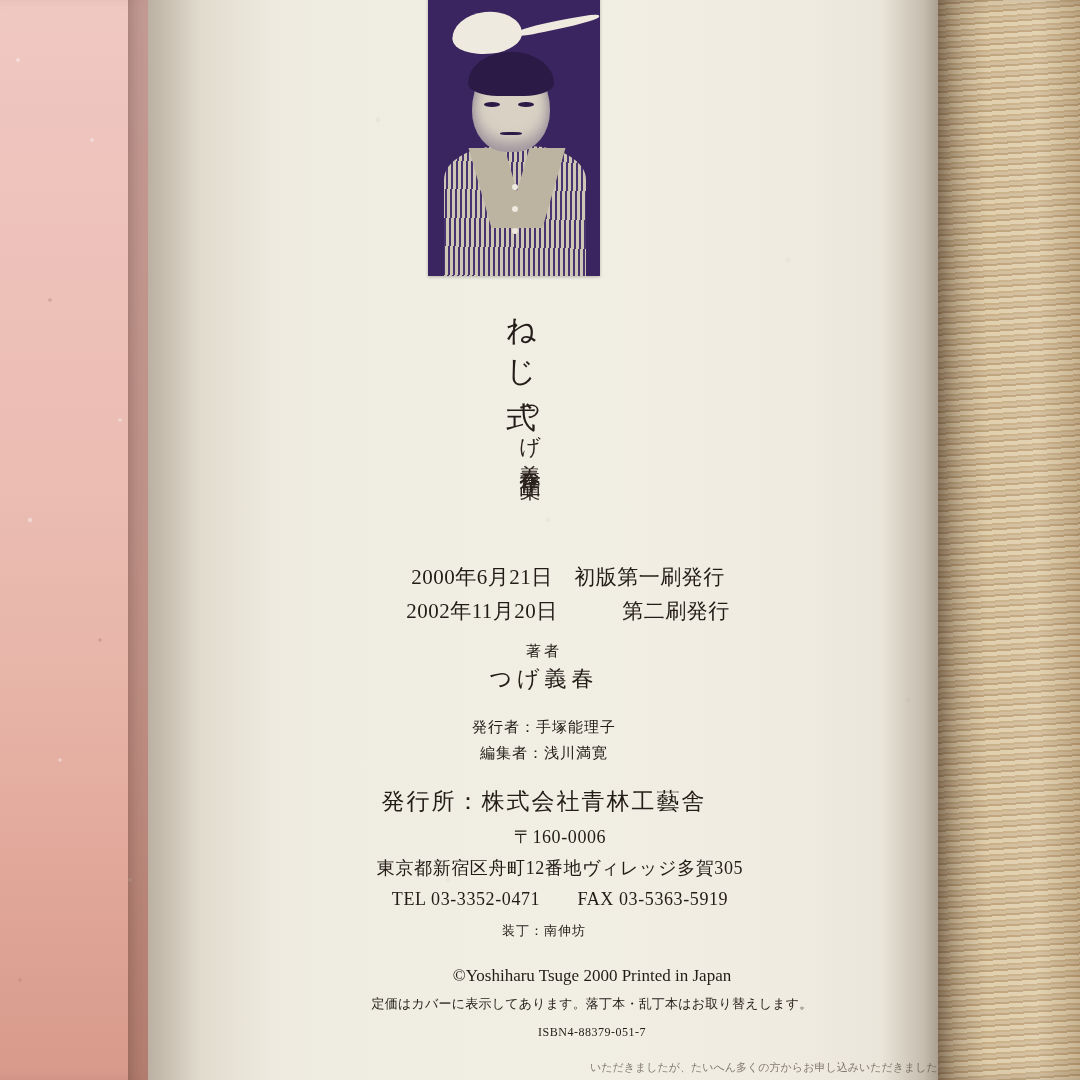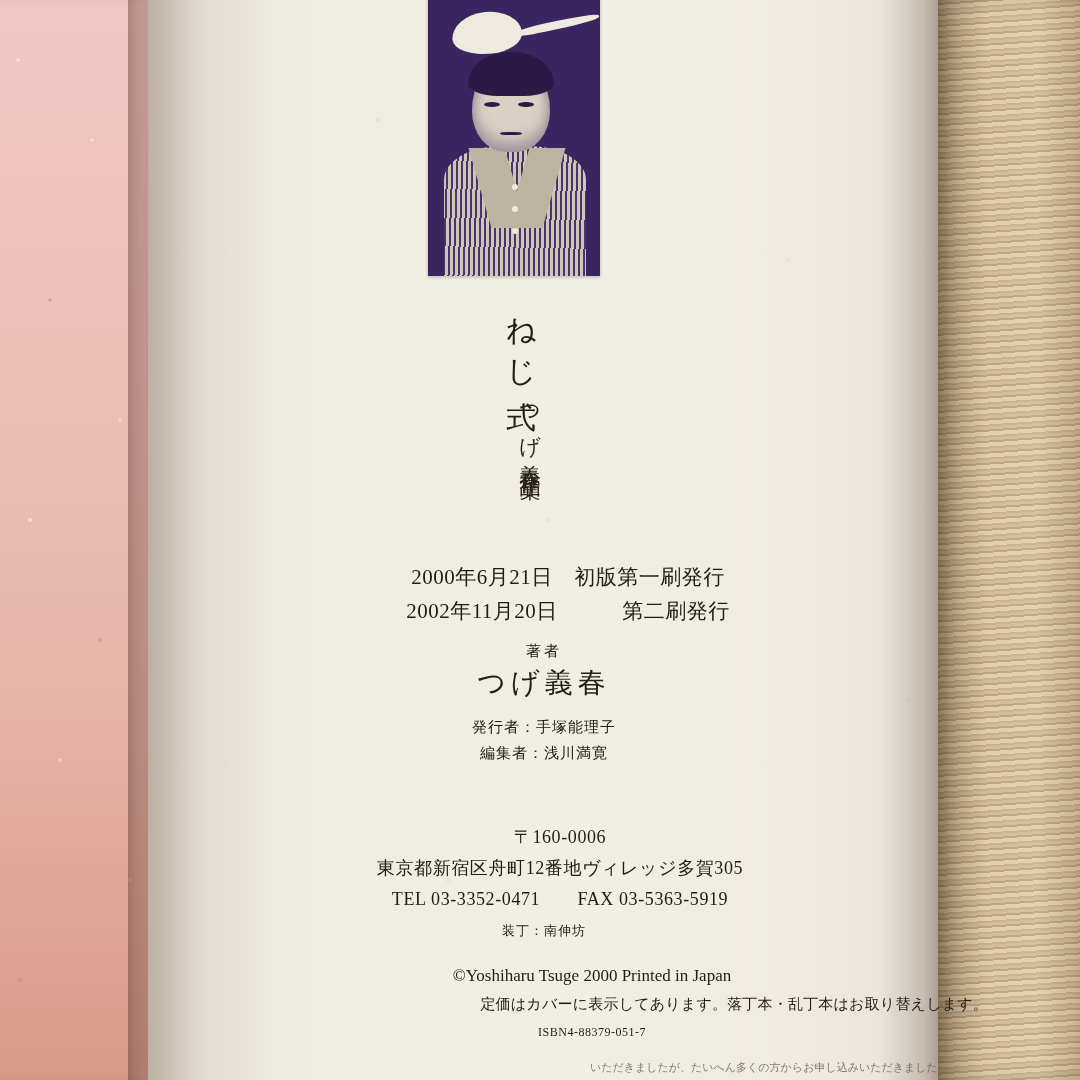--- a/index.html
+++ b/index.html
@@ -204,34 +204,34 @@
 
   
   .col { position: absolute; color: #221b16; }
   .center { text-align: center; width: 792px; left: 148px; }
 
   .line-date { font-size: 21px; letter-spacing: 0.5px; margin-left: 48px; }
   .row-dates { top: 560px; line-height: 34px; }
   .row-dates .d { display: block; white-space: pre; }
 
   .author-label { top: 642px; font-size: 15px; letter-spacing: 3px; }
-  .author-name { top: 664px; font-size: 28px; letter-spacing: 5px; }
+  .author-name { top: 664px; font-size: 22px; letter-spacing: 5px; }
 
   .small-block { top: 714px; font-size: 15px; line-height: 26px; letter-spacing: 1px; }
   .small-block div { display: block; }
 
   .publisher { top: 786px; font-size: 23px; letter-spacing: 2px; }
   .addr { top: 822px; font-size: 18px; line-height: 31px; letter-spacing: 0.6px; margin-left: 16px; }
   .addr div { display: block; }
 
   .design { top: 922px; font-size: 13px; letter-spacing: 1px; }
 
   .foot { top: 962px; font-size: 18px; line-height: 28px; padding-left: 48px; }
   .foot .c { font-size: 17px; }
-  .foot .notice { font-size: 15px; letter-spacing: .2px; text-align: right; }
+  .foot .notice { font-size: 13px; letter-spacing: .2px; }
   .foot .isbn { font-size: 12px; letter-spacing: .5px; }
 
   .bottom-fragment {
     position: absolute;
     left: 590px; top: 1060px;
     width: 360px;
     font-size: 11px;
     color: #5c5349;
     opacity: .75;
     white-space: nowrap;
@@ -287,20 +287,21 @@
   </div>
 
   <div class="col center author-label">著者</div>
   <div class="col center author-name">つげ義春</div>
 
   <div class="col center small-block">
     <div>発行者：手塚能理子</div>
     <div>編集者：浅川満寛</div>
   </div>
 
+  <div class="col center publisher">発行所：株式会社青林工藝舎</div>
   <div class="col center addr">
     <div>〒160-0006</div>
     <div>東京都新宿区舟町12番地ヴィレッジ多賀305</div>
     <div>TEL 03-3352-0471　　FAX 03-5363-5919</div>
   </div>
 
   <div class="col center design">装丁：南伸坊</div>
 
   <div class="col center foot">
     <div class="c">©Yoshiharu Tsuge 2000  Printed in Japan</div>

